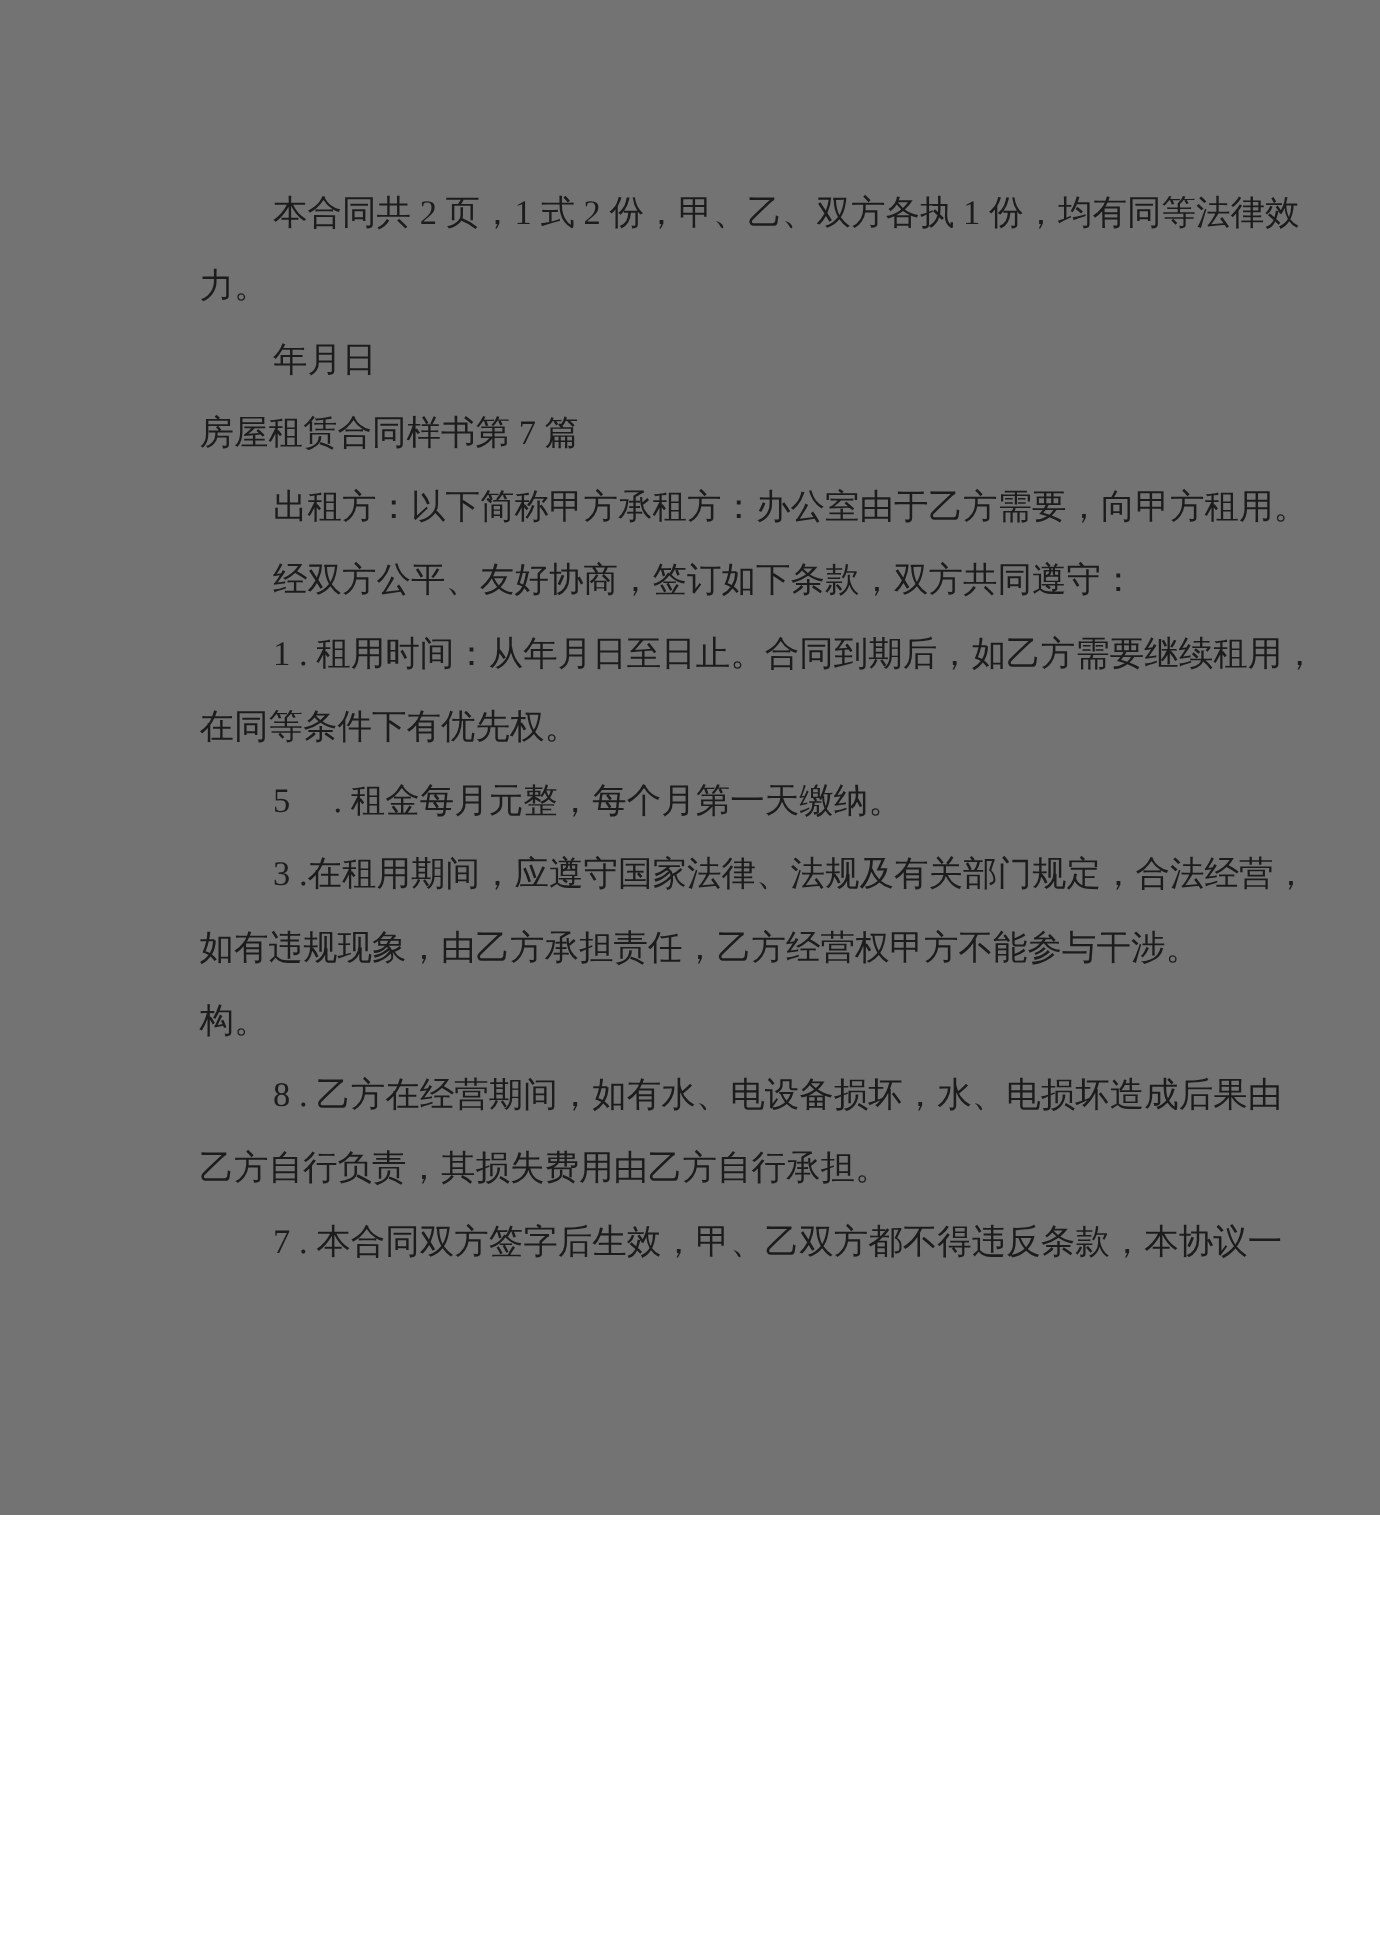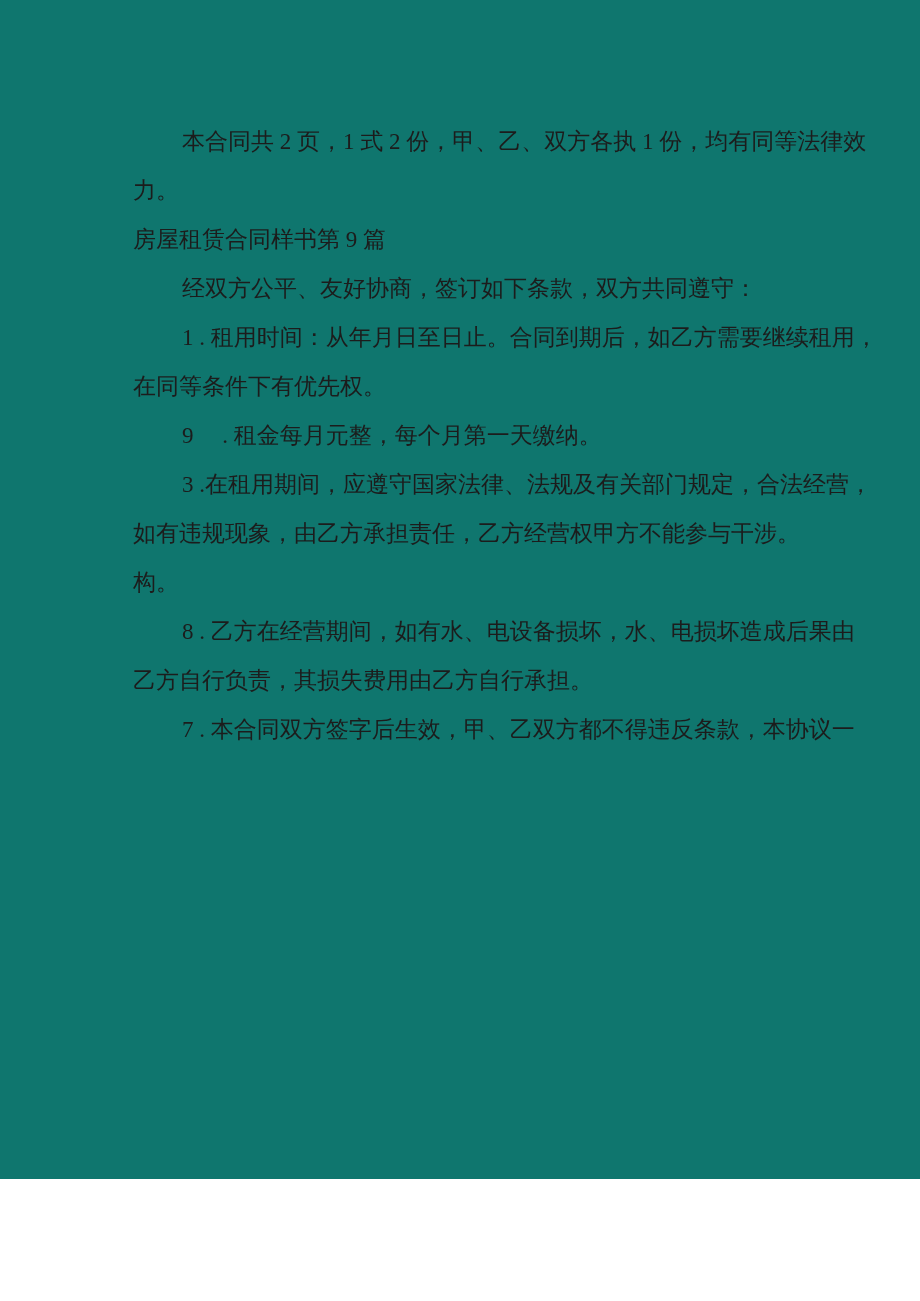--- a/index.html
+++ b/index.html
@@ -3,22 +3,22 @@
 <meta charset="utf-8">
 <style>
   html, body {
     margin: 0;
     padding: 0;
     background: #ffffff;
   }
   .page {
     position: relative;
     width: 920px;
-    height: 1179px;
-    background: #0f766e;
+    height: 1010px;
+    background: #737373;
     overflow: hidden;
     font-family: "Liberation Serif", "DejaVu Serif", serif;
   }
   .textblock {
     position: absolute;
     left: 133px;
     top: 117px;
     width: 700px;
     font-size: 23px;
     line-height: 49px;
@@ -32,25 +32,27 @@
     text-indent: 49px;  
   }
 </style>
 </head>
 <body>
 
 <div class="page">
   <div class="textblock">
     <div class="line indent">本合同共 2 页，1 式 2 份，甲、乙、双方各执 1 份，均有同等法律效</div>
     <div class="line">力。</div>
-    <div class="line">房屋租赁合同样书第 9 篇</div>
+    <div class="line indent">年月日</div>
+    <div class="line">房屋租赁合同样书第 7 篇</div>
+    <div class="line indent">出租方：以下简称甲方承租方：办公室由于乙方需要，向甲方租用。</div>
     <div class="line indent">经双方公平、友好协商，签订如下条款，双方共同遵守：</div>
     <div class="line indent">1 . 租用时间：从年月日至日止。合同到期后，如乙方需要继续租用，</div>
     <div class="line">在同等条件下有优先权。</div>
-    <div class="line indent">9　 . 租金每月元整，每个月第一天缴纳。</div>
+    <div class="line indent">5　 . 租金每月元整，每个月第一天缴纳。</div>
     <div class="line indent">3 .在租用期间，应遵守国家法律、法规及有关部门规定，合法经营，</div>
     <div class="line">如有违规现象，由乙方承担责任，乙方经营权甲方不能参与干涉。</div>
     <div class="line">构。</div>
     <div class="line indent">8 . 乙方在经营期间，如有水、电设备损坏，水、电损坏造成后果由</div>
     <div class="line">乙方自行负责，其损失费用由乙方自行承担。</div>
     <div class="line indent">7 . 本合同双方签字后生效，甲、乙双方都不得违反条款，本协议一</div>
   </div>
 </div>
 
 </body></html>

